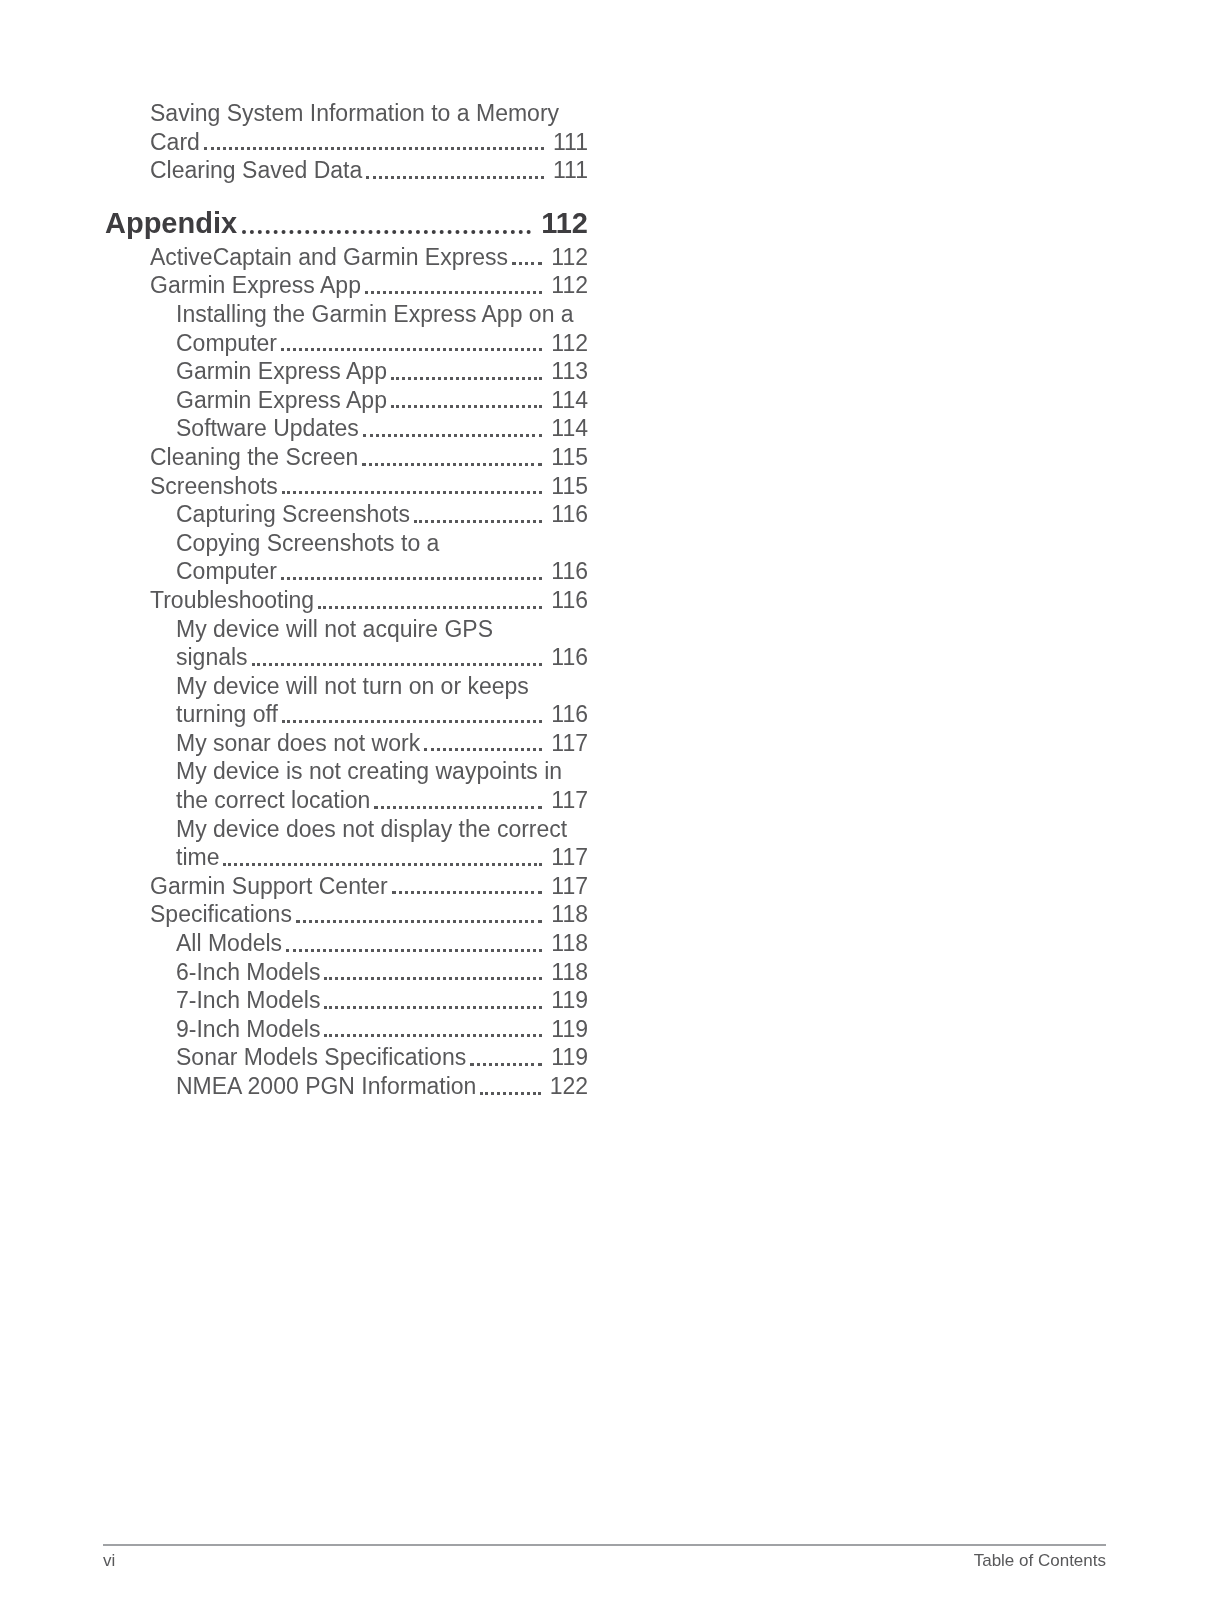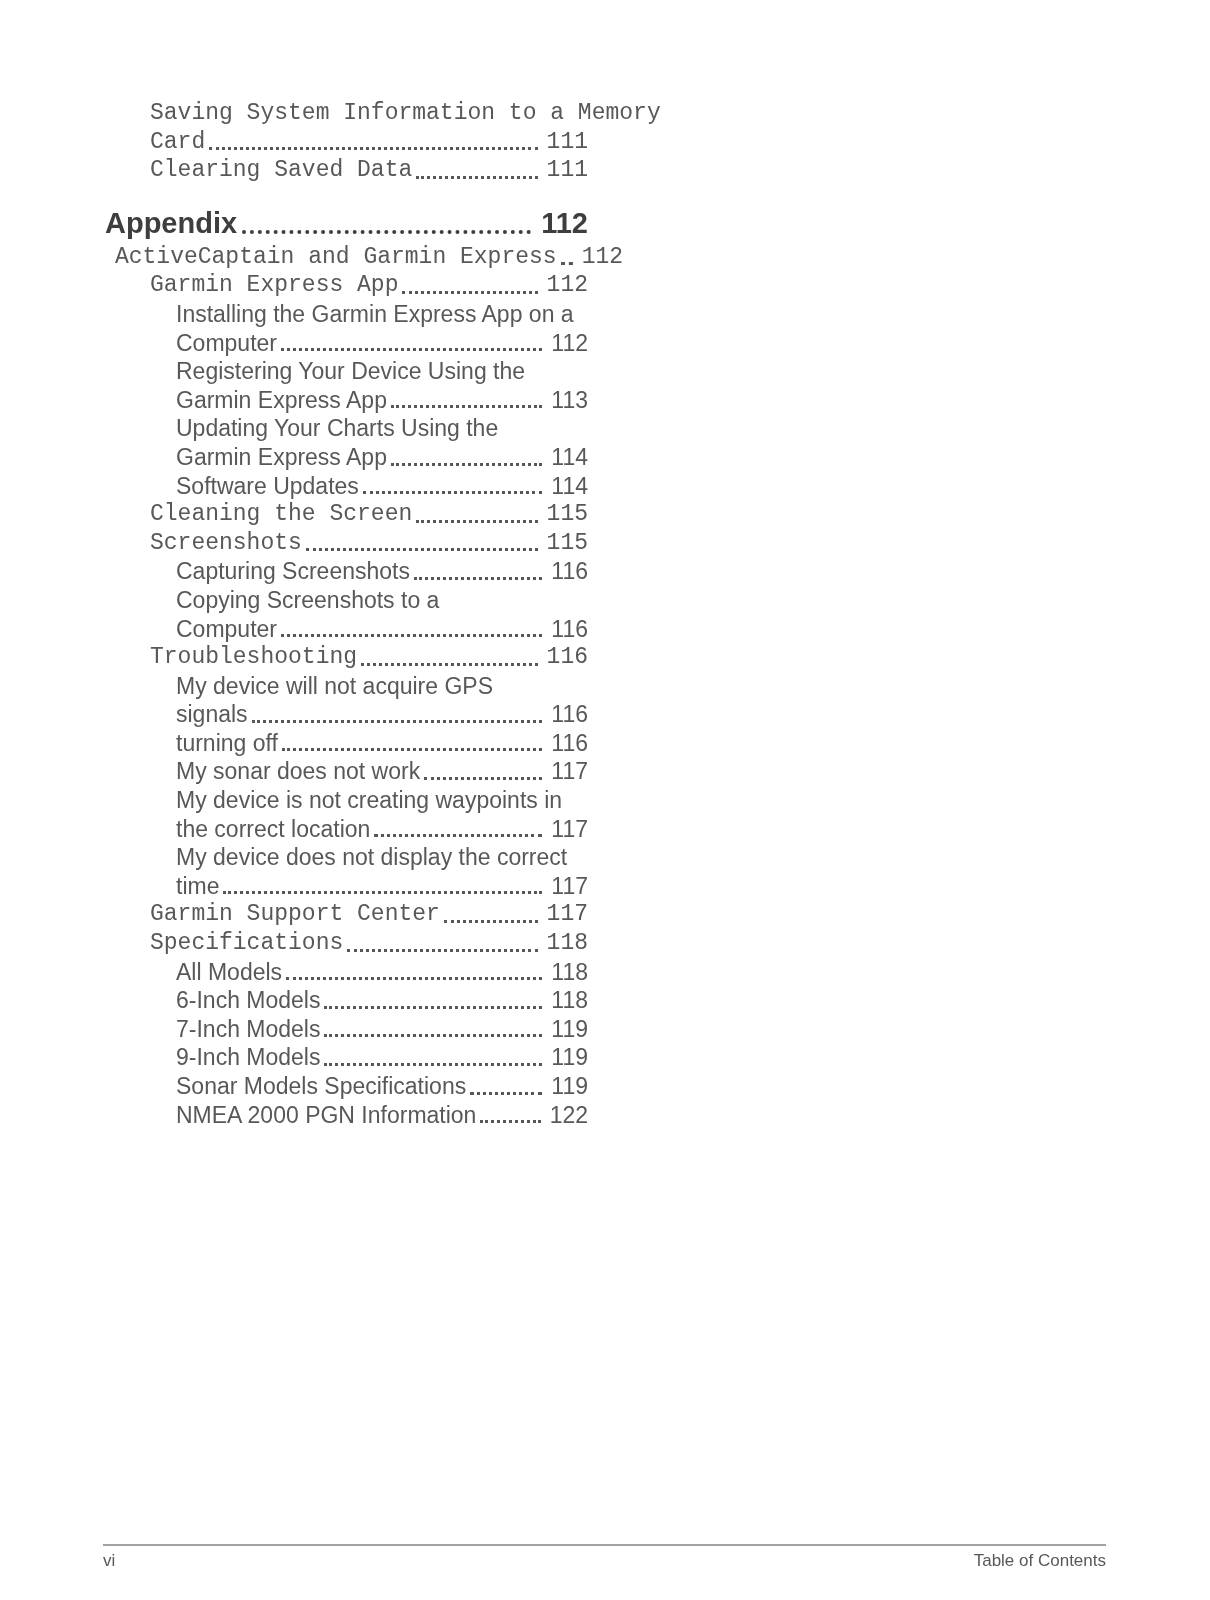--- a/index.html
+++ b/index.html
@@ -22,21 +22,21 @@
     left: 105px;
     top: 99px;
     width: 483px;
   }
   .toc-entry {
     color: var(--text_color, #58585a);
     font-size: 23px;
     line-height: 28.6px;
     font-weight: 400;
   }
-  .toc-entry.level-1 { padding-left: 45px; font-family: Liberation Mono, monospace; }
+  .toc-entry.level-1 { padding-left: 45px; }
   .toc-entry.level-2 { padding-left: 71px; }
 
   .toc-heading {
     color: var(--heading_color, #3e3d40);
     font-size: 29px;
     line-height: 37px;
     font-weight: 700;
     margin-top: 20px;
     margin-bottom: 1px;
   }
@@ -125,29 +125,27 @@
       </div>
       <div class="toc-entry level-2">
         <div class="toc-line"><span class="txt">Installing the Garmin Express App on a</span></div>
         <div class="toc-line last">
           <span class="txt">Computer</span>
           <span class="dots"></span>
           <span class="pg">112</span>
         </div>
       </div>
       <div class="toc-entry level-2">
-        <div class="toc-line"><span class="txt">Registering Your Device Using the</span></div>
         <div class="toc-line last">
           <span class="txt">Garmin Express App</span>
           <span class="dots"></span>
           <span class="pg">113</span>
         </div>
       </div>
       <div class="toc-entry level-2">
-        <div class="toc-line"><span class="txt">Updating Your Charts Using the</span></div>
         <div class="toc-line last">
           <span class="txt">Garmin Express App</span>
           <span class="dots"></span>
           <span class="pg">114</span>
         </div>
       </div>
       <div class="toc-entry level-2">
         <div class="toc-line last">
           <span class="txt">Software Updates</span>
           <span class="dots"></span>
@@ -192,20 +190,21 @@
       </div>
       <div class="toc-entry level-2">
         <div class="toc-line"><span class="txt">My device will not acquire GPS</span></div>
         <div class="toc-line last">
           <span class="txt">signals</span>
           <span class="dots"></span>
           <span class="pg">116</span>
         </div>
       </div>
       <div class="toc-entry level-2">
+        <div class="toc-line"><span class="txt">My device will not turn on or keeps</span></div>
         <div class="toc-line last">
           <span class="txt">turning off</span>
           <span class="dots"></span>
           <span class="pg">116</span>
         </div>
       </div>
       <div class="toc-entry level-2">
         <div class="toc-line last">
           <span class="txt">My sonar does not work</span>
           <span class="dots"></span>

